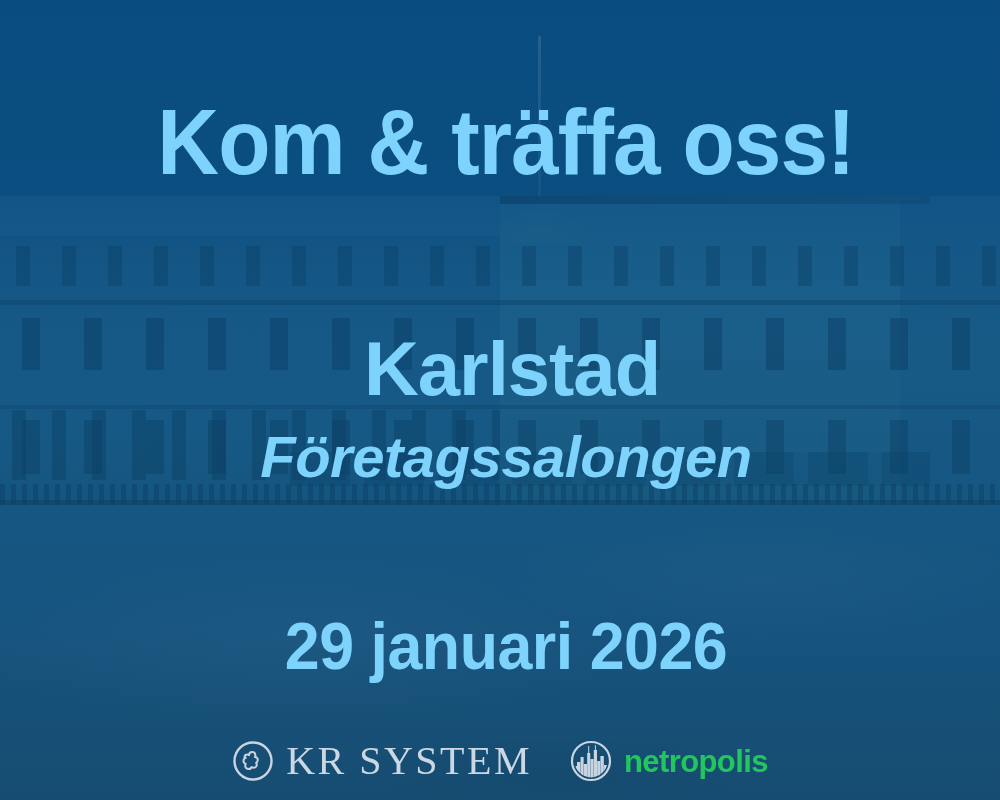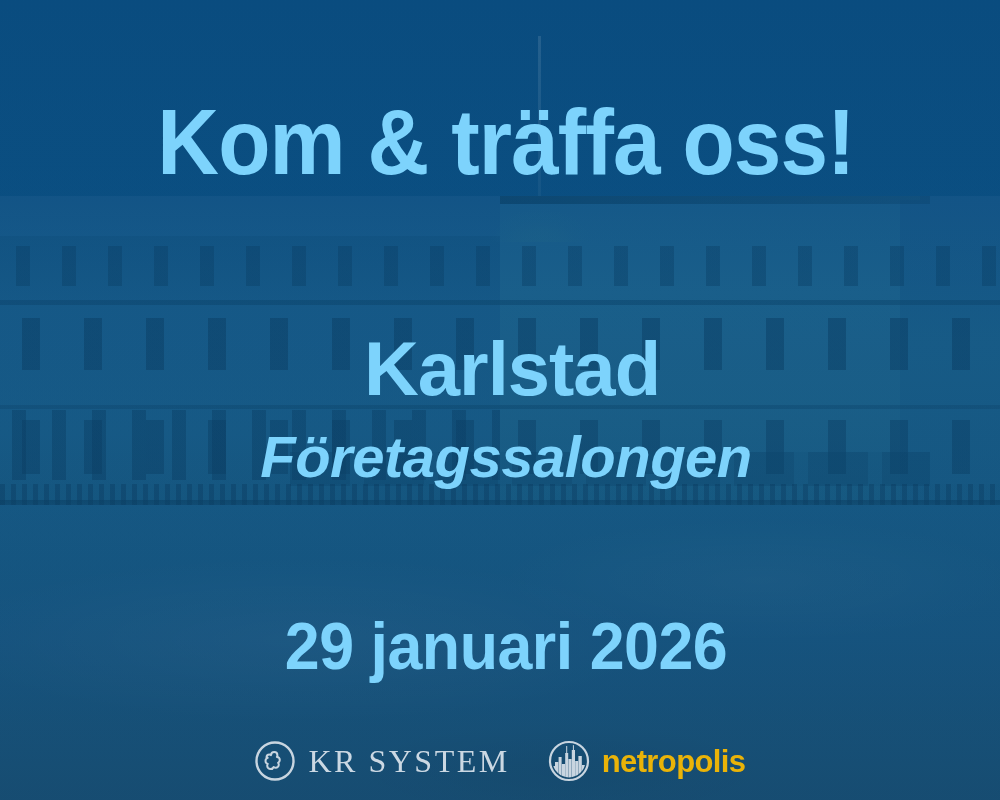--- a/index.html
+++ b/index.html
@@ -187,30 +187,30 @@
   }
   .logo {
     display: flex;
     align-items: center;
     gap: 12px;
     color: #c7d5e1;
   }
   .logo svg { display: block; }
   .kr-word {
     font-family: "Liberation Serif", serif;
-    font-size: 32px;
+    font-size: 40px;
     letter-spacing: 2.5px;
     color: #cbd8e3;
     line-height: 1;
   }
   .net-word {
     font-size: 31px;
     font-weight: bold;
     letter-spacing: -0.6px;
-    color: #eab308;
+    color: #22c55e;
     line-height: 1;
   }
 </style>
 </head>
 <body>
 
 <div id="poster">
 
   <div class="bg-layer sky"></div>
   <div class="bg-layer flagpole"></div>

